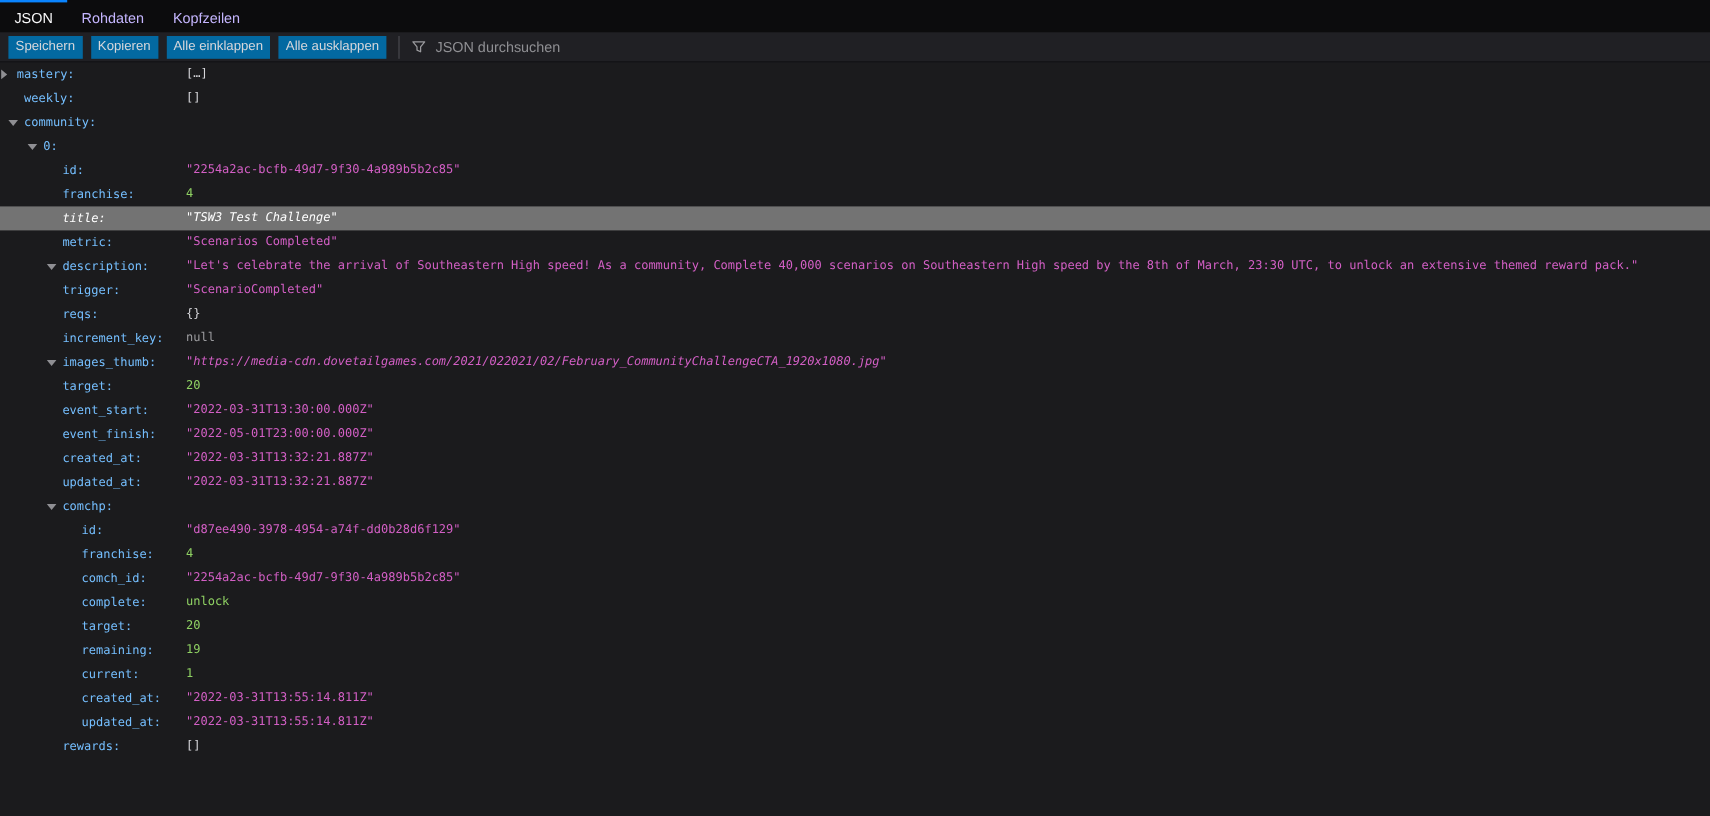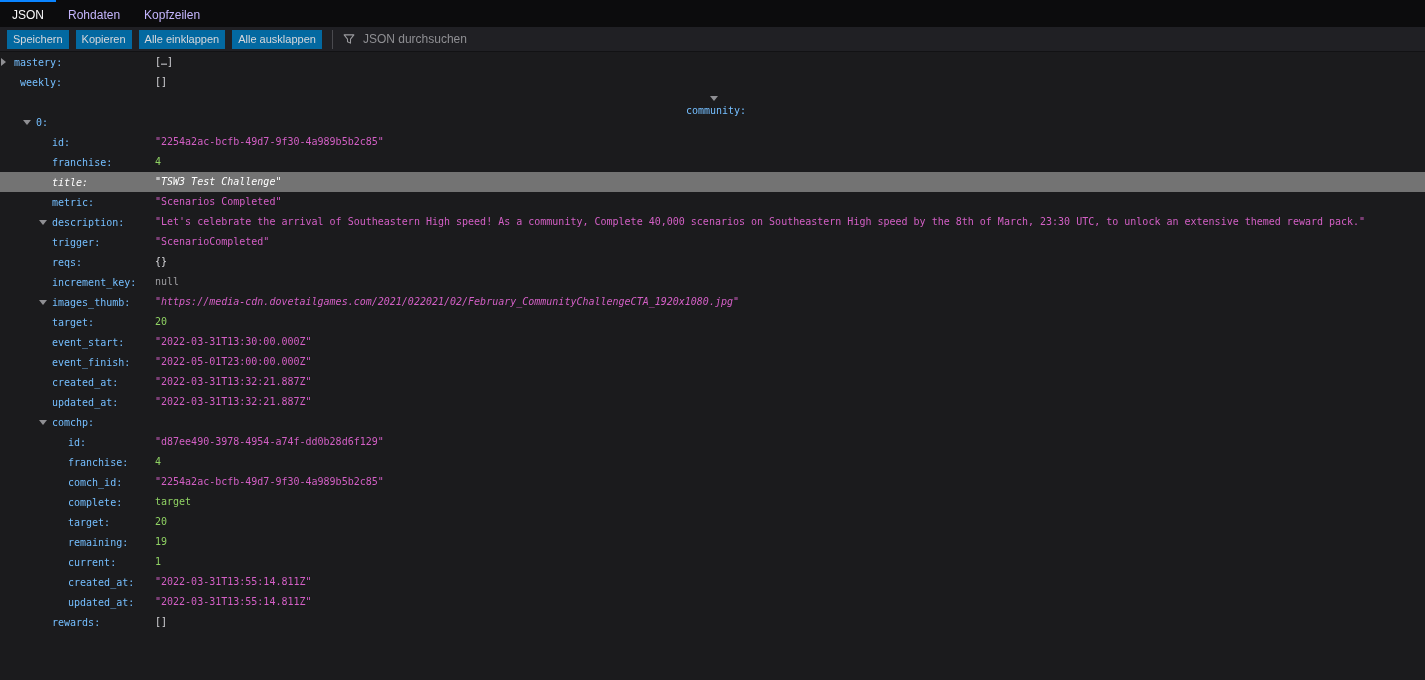--- a/index.html
+++ b/index.html
@@ -151,41 +151,41 @@
       <svg width="12" height="12" viewBox="0 0 16 16">
         <path d="M1.5 2.5h13L10 8.2v5.3l-4-1.8V8.2z" fill="none" stroke="#9a9a9e" stroke-width="1.4" stroke-linejoin="round"></path>
       </svg>
       <input type="text" placeholder="JSON durchsuchen" style="">
     </div>
   </div>
 
   <div class="tree" id="tree">
       <div class="row" style="padding-left: 1px;"><span class="twisty"><span class="tw-col"></span></span><span class="k">mastery:</span><span class="v bracket">[…]</span></div>
       <div class="row" style="padding-left: 7px;"><span class="twisty"></span><span class="k">weekly:</span><span class="v bracket">[]</span></div>
-      <div class="row" style="padding-left: 7px; flex-direction: column;"><span class="twisty"><span class="tw-exp"></span></span><span class="k">community:</span></div>
+      <div class="row" style="padding-left: 7px;"><span class="twisty"><span class="tw-exp"></span></span><span class="k">community:</span></div>
       <div class="row" style="padding-left: 23px;"><span class="twisty"><span class="tw-exp"></span></span><span class="k">0:</span></div>
       <div class="row" style="padding-left: 39px;"><span class="twisty"></span><span class="k">id:</span><span class="v string">"2254a2ac-bcfb-49d7-9f30-4a989b5b2c85"</span></div>
       <div class="row" style="padding-left: 39px;"><span class="twisty"></span><span class="k">franchise:</span><span class="v number">4</span></div>
       <div class="row selected" style="padding-left: 39px;"><span class="twisty"></span><span class="k">title:</span><span class="v string">"TSW3 Test Challenge"</span></div>
       <div class="row" style="padding-left: 39px;"><span class="twisty"></span><span class="k">metric:</span><span class="v string">"Scenarios Completed"</span></div>
       <div class="row" style="padding-left: 39px;"><span class="twisty"><span class="tw-exp"></span></span><span class="k">description:</span><span class="v string">"Let's celebrate the arrival of Southeastern High speed! As a community, Complete 40,000 scenarios on Southeastern High speed by the 8th of March, 23:30 UTC, to unlock an extensive themed reward pack."</span></div>
       <div class="row" style="padding-left: 39px;"><span class="twisty"></span><span class="k">trigger:</span><span class="v string">"ScenarioCompleted"</span></div>
       <div class="row" style="padding-left: 39px;"><span class="twisty"></span><span class="k">reqs:</span><span class="v bracket">{}</span></div>
       <div class="row" style="padding-left: 39px;"><span class="twisty"></span><span class="k">increment_key:</span><span class="v null">null</span></div>
       <div class="row" style="padding-left: 39px;"><span class="twisty"><span class="tw-exp"></span></span><span class="k">images_thumb:</span><span class="v link">"https://media-cdn.dovetailgames.com/2021/022021/02/February_CommunityChallengeCTA_1920x1080.jpg"</span></div>
       <div class="row" style="padding-left: 39px;"><span class="twisty"></span><span class="k">target:</span><span class="v number">20</span></div>
       <div class="row" style="padding-left: 39px;"><span class="twisty"></span><span class="k">event_start:</span><span class="v string">"2022-03-31T13:30:00.000Z"</span></div>
       <div class="row" style="padding-left: 39px;"><span class="twisty"></span><span class="k">event_finish:</span><span class="v string">"2022-05-01T23:00:00.000Z"</span></div>
       <div class="row" style="padding-left: 39px;"><span class="twisty"></span><span class="k">created_at:</span><span class="v string">"2022-03-31T13:32:21.887Z"</span></div>
       <div class="row" style="padding-left: 39px;"><span class="twisty"></span><span class="k">updated_at:</span><span class="v string">"2022-03-31T13:32:21.887Z"</span></div>
       <div class="row" style="padding-left: 39px;"><span class="twisty"><span class="tw-exp"></span></span><span class="k">comchp:</span></div>
       <div class="row" style="padding-left: 55px;"><span class="twisty"></span><span class="k">id:</span><span class="v string">"d87ee490-3978-4954-a74f-dd0b28d6f129"</span></div>
       <div class="row" style="padding-left: 55px;"><span class="twisty"></span><span class="k">franchise:</span><span class="v number">4</span></div>
       <div class="row" style="padding-left: 55px; text-align: center;"><span class="twisty"></span><span class="k">comch_id:</span><span class="v string">"2254a2ac-bcfb-49d7-9f30-4a989b5b2c85"</span></div>
-      <div class="row" style="padding-left: 55px;"><span class="twisty"></span><span class="k">complete:</span><span class="v boolean">target</span></div>
+      <div class="row" style="padding-left: 55px;"><span class="twisty"></span><span class="k">complete:</span><span class="v boolean">unlock</span></div>
       <div class="row" style="padding-left: 55px;"><span class="twisty"></span><span class="k">target:</span><span class="v number">20</span></div>
       <div class="row" style="padding-left: 55px;"><span class="twisty"></span><span class="k">remaining:</span><span class="v number">19</span></div>
       <div class="row" style="padding-left: 55px;"><span class="twisty"></span><span class="k">current:</span><span class="v number">1</span></div>
       <div class="row" style="padding-left: 55px;"><span class="twisty"></span><span class="k">created_at:</span><span class="v string">"2022-03-31T13:55:14.811Z"</span></div>
       <div class="row" style="padding-left: 55px;"><span class="twisty"></span><span class="k">updated_at:</span><span class="v string">"2022-03-31T13:55:14.811Z"</span></div>
       <div class="row" style="padding-left: 39px;"><span class="twisty"></span><span class="k">rewards:</span><span class="v bracket">[]</span></div>
     </div>
 
 </div>
 

